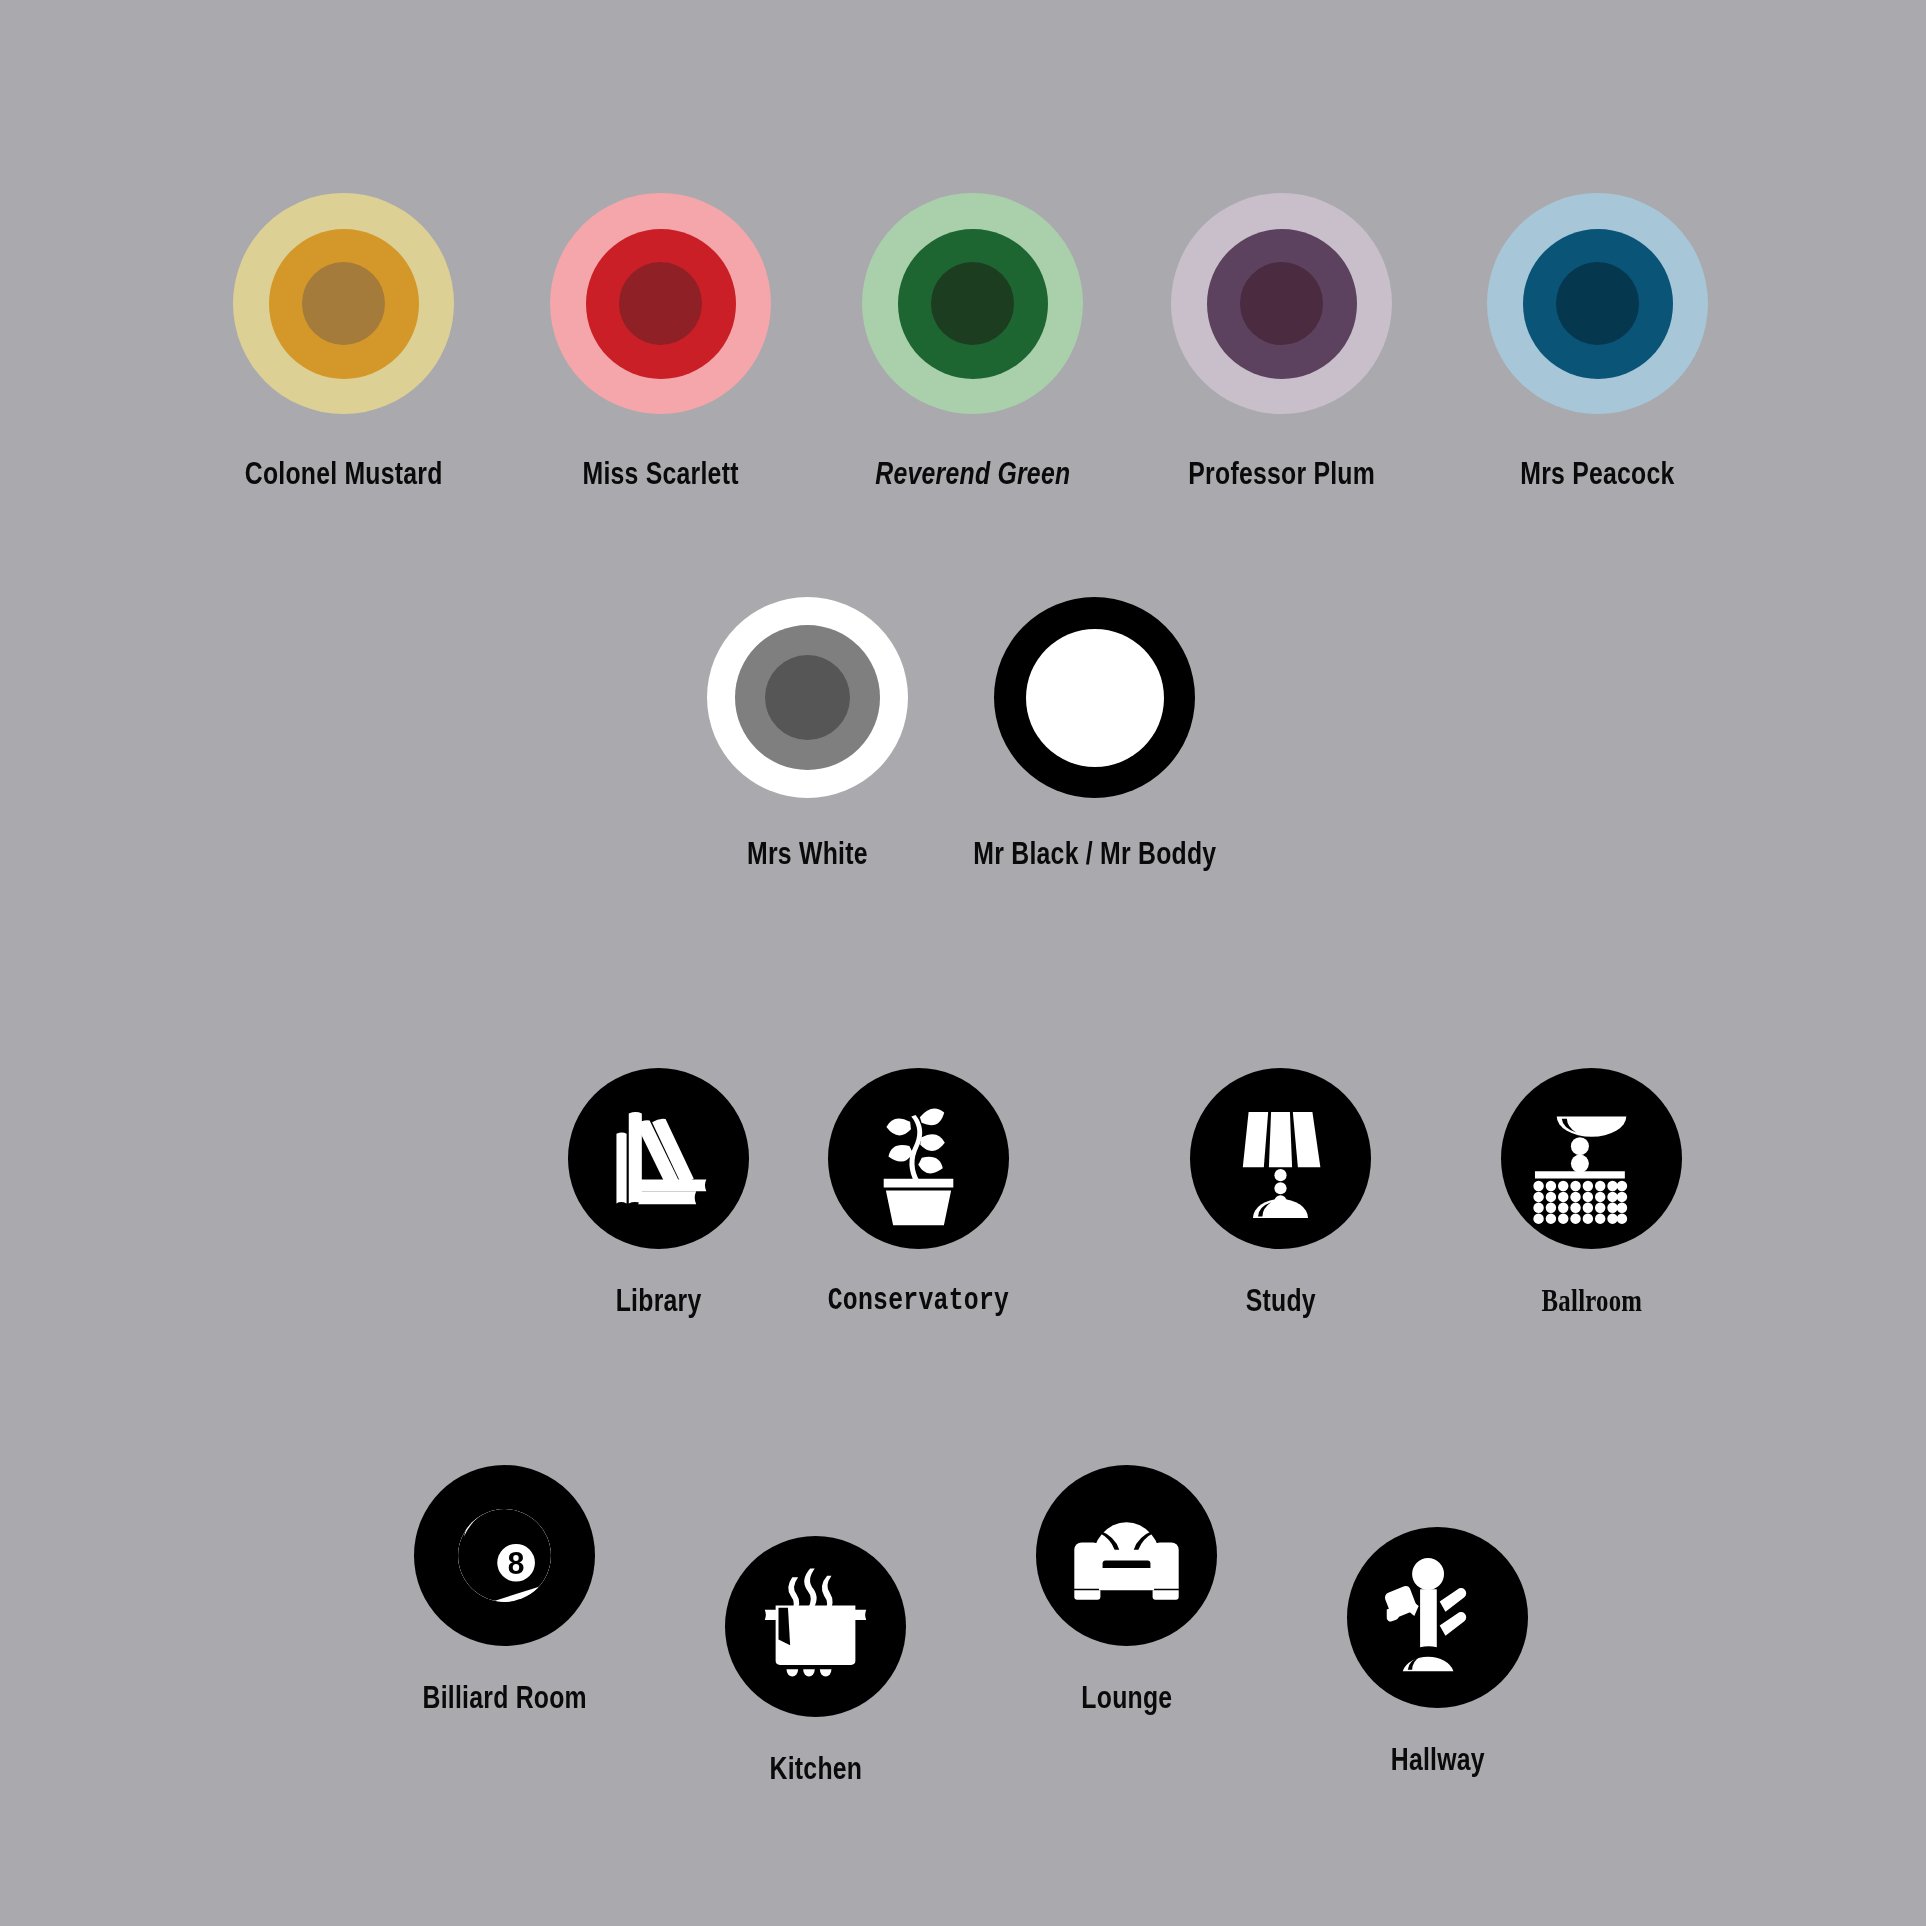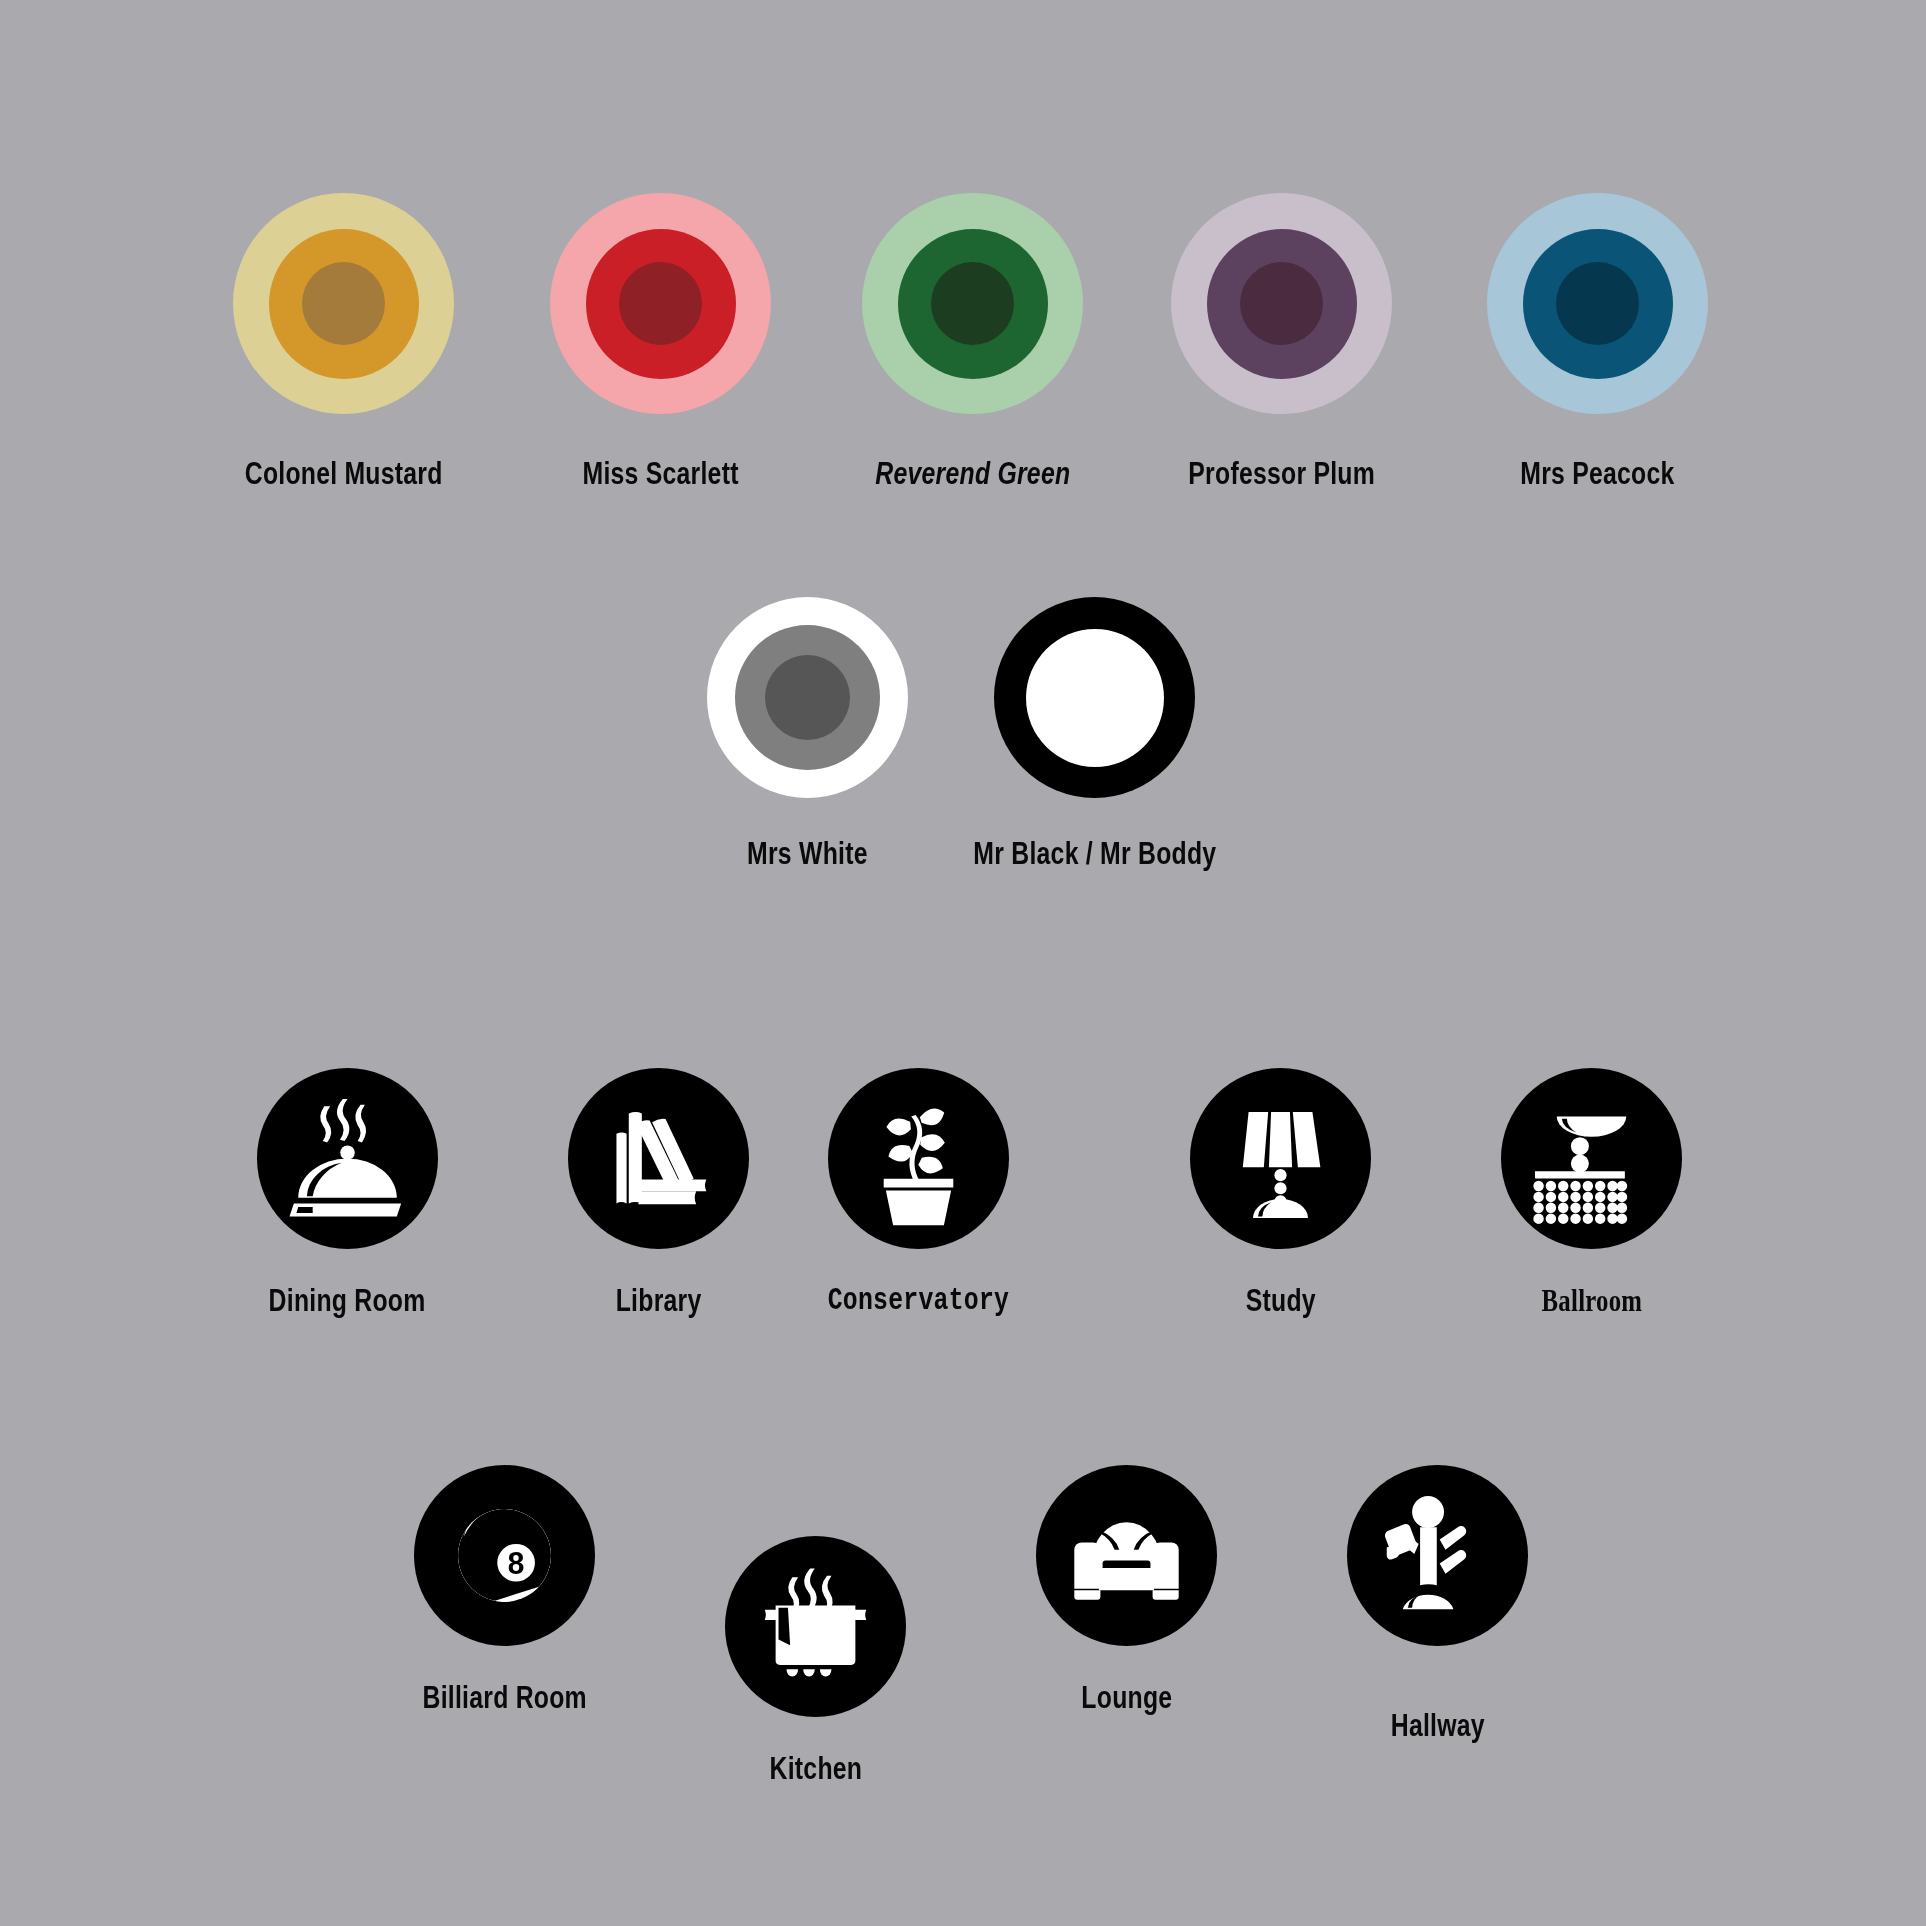--- a/index.html
+++ b/index.html
@@ -142,42 +142,20 @@
     <div class="label" style="margin-top:40px;">Mrs White</div>
   </div>
 
   <div class="item" style="left:994px; top:597px; width:201px;">
     <div class="token tok-black">
       <div class="mid"></div>
     </div>
     <div class="label" style="margin-top:40px;">Mr Black / Mr Boddy</div>
   </div>
 
-  <div class="item" style="left:257px; top:1068px; width:181px;">
-    <div class="room-disc">
-      <svg width="145" height="145" viewBox="0 0 100 100" aria-hidden="true">
-        <g fill="#fff">
-
-          <path d="M38 14 q-5 7 -1 12 q4 6 -1 13 l-3 -1 q4 -6 0 -11 q-4 -6 1 -13 z"></path>
-          <path d="M50 9 q-6 8 -1 14 q5 7 -1 15 l-3.2 -1 q5 -7 0 -13 q-5 -7 2 -15 z"></path>
-          <path d="M62 13 q-5 7 -1 12 q4 6 -1 14 l-3 -1 q4 -6 0 -11 q-4 -7 2 -14 z"></path>
-
-          <circle cx="50" cy="46" r="5"></circle>
-
-          <path d="M16 77 a34 27 0 0 1 68 0 z"></path>
-
-          <path d="M22 76 a29 24 0 0 1 24 -23 a36 30 0 0 0 -20 23 z" fill="#000"></path>
-
-          <path d="M13 81 h74 l-3 9 h-74 z"></path>
-          <path d="M16 83.5 h10 v4 h-11.2 z" fill="#000"></path>
-        </g>
-      </svg>
-    </div>
-    <div class="label" style="margin-top:36px;">Dining Room</div>
-  </div>
 
   <div class="item" style="left:568px; top:1068px; width:181px;">
     <div class="room-disc">
       <svg width="145" height="145" viewBox="0 0 100 100" aria-hidden="true">
         <g fill="#fff">
 
           <path d="M21 33 q4 -2 7 0 v48 q-4 -2 -7 0 z"></path>
 
           <path d="M29.5 19 q5 -2 9 0 v62 q-5 -2 -9 0 z"></path>
 
@@ -365,21 +343,21 @@
           <path d="M31 59 h38 v15 h-38 z"></path>
 
           <path d="M33.5 51 h33 a4 4 0 0 1 4 4 v4 h-41 v-4 a4 4 0 0 1 4 -4 z"></path>
           <path d="M35.5 53.5 h29 a2 2 0 0 1 2 2 v3.2 h-33 v-3.2 a2 2 0 0 1 2 -2 z" fill="#000"></path>
         </g>
       </svg>
     </div>
     <div class="label" style="margin-top:36px;">Lounge</div>
   </div>
 
-  <div class="item" style="left:1347px; top:1465px; width:181px;gap:28px;">
+  <div class="item" style="left:1347px; top:1527px; width:181px;">
     <div class="room-disc">
       <svg width="145" height="145" viewBox="0 0 100 100" aria-hidden="true">
         <g fill="#fff">
 
           <circle cx="43.5" cy="20" r="11"></circle>
 
           <path d="M38 30.5 h11.5 v40 q-5.5 -1.5 -11.5 0 z"></path>
 
           <path d="M51.5 39 l12.5 -8.5 a3.5 3.5 0 0 1 4.5 5.5 l-13 10 z"></path>
 

